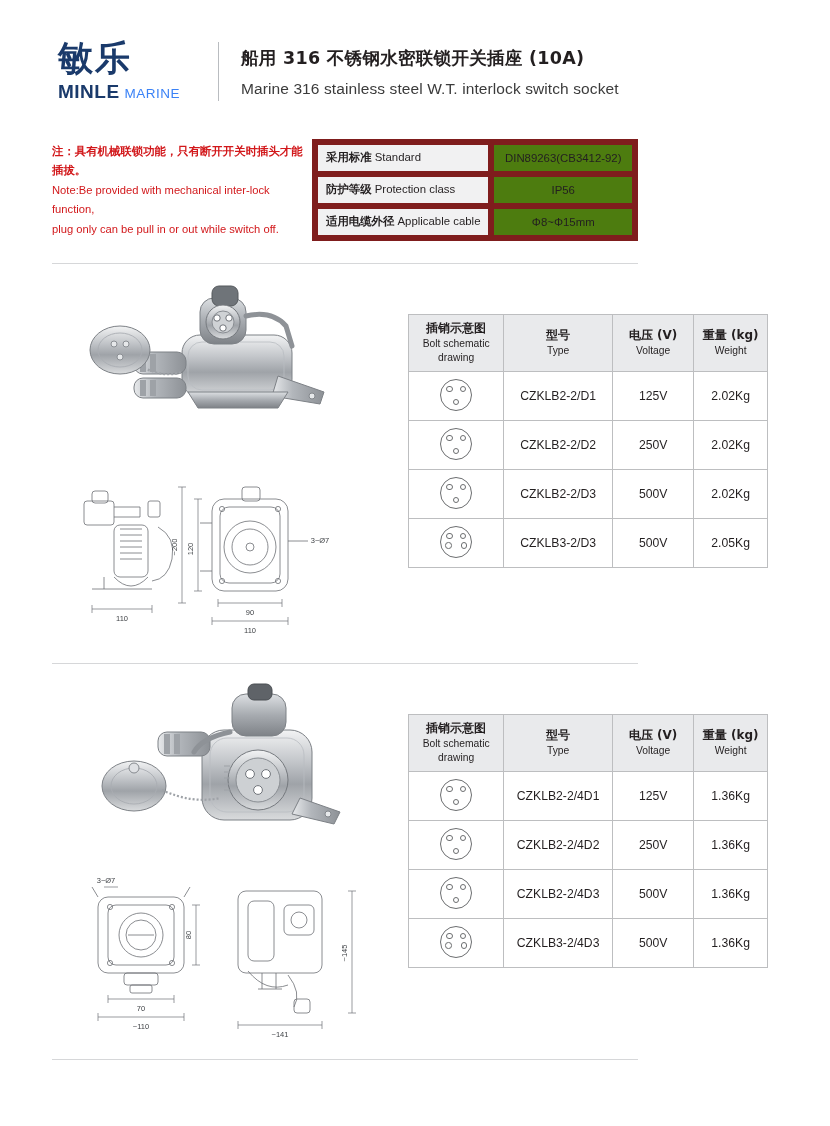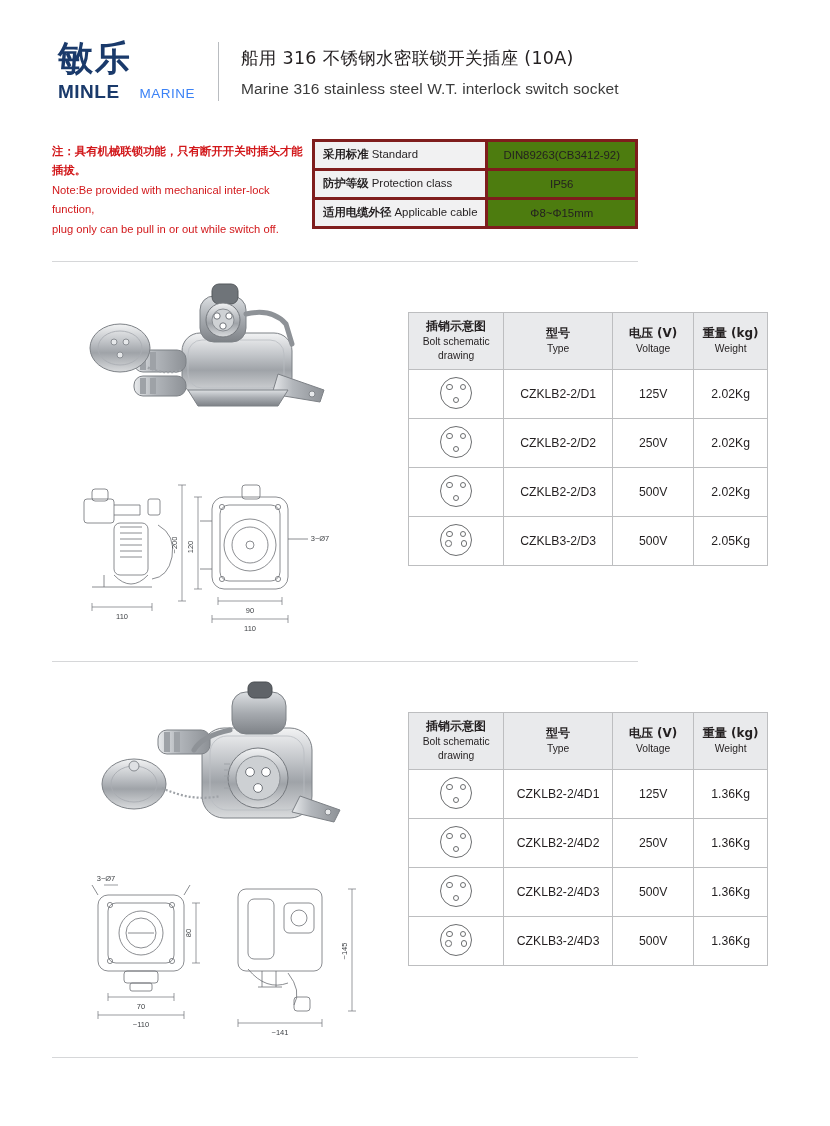--- a/index.html
+++ b/index.html
@@ -41,21 +41,21 @@
     font-size: 35px;
     font-weight: bold;
     letter-spacing: 2px;
     color: #1a3a6b;
     line-height: 1.05;
   }
   .logo-en {
     margin-top: 4px;
     display: flex;
     align-items: baseline;
-    gap: 20px;
+    gap: 5px;
   }
   .logo-en .m1 {
     font-size: 19px;
     font-weight: bold;
     color: #1a3a6b;
     letter-spacing: 0.5px;
   }
   .logo-en .m2 {
     font-size: 13.5px;
     font-weight: normal;
@@ -67,21 +67,21 @@
     align-self: stretch;
     background: #b9bcc0;
     margin: 2px 22px 2px 10px;
   }
   .titles {
     flex: 1;
   }
   .title-cn {
     font-family: "DejaVu Sans", sans-serif;
     font-size: 17.5px;
-    font-weight: normal;
+    font-weight: bold;
     color: #231f20;
     letter-spacing: 0.3px;
     line-height: 1.5;
   }
   .title-en {
     font-size: 15.5px;
     color: #3b3b3b;
     margin-top: 9px;
     letter-spacing: 0.1px;
   }
@@ -104,21 +104,21 @@
     font-family: "DejaVu Sans", sans-serif;
     font-weight: bold;
     font-size: 11.4px;
   }
   .spec-table {
     border-collapse: collapse;
     font-size: 11.4px;
     width: 456px;
   }
   .spec-table td {
-    border: 3px solid #7f1d1d;
+    border: 6px solid #7f1d1d;
     height: 20px;
     padding: 3px 8px;
     vertical-align: middle;
   }
   .spec-table .lbl {
     width: 148px;
     background: #f1f1f2;
     white-space: nowrap;
   }
   .spec-table .lbl .cn {

